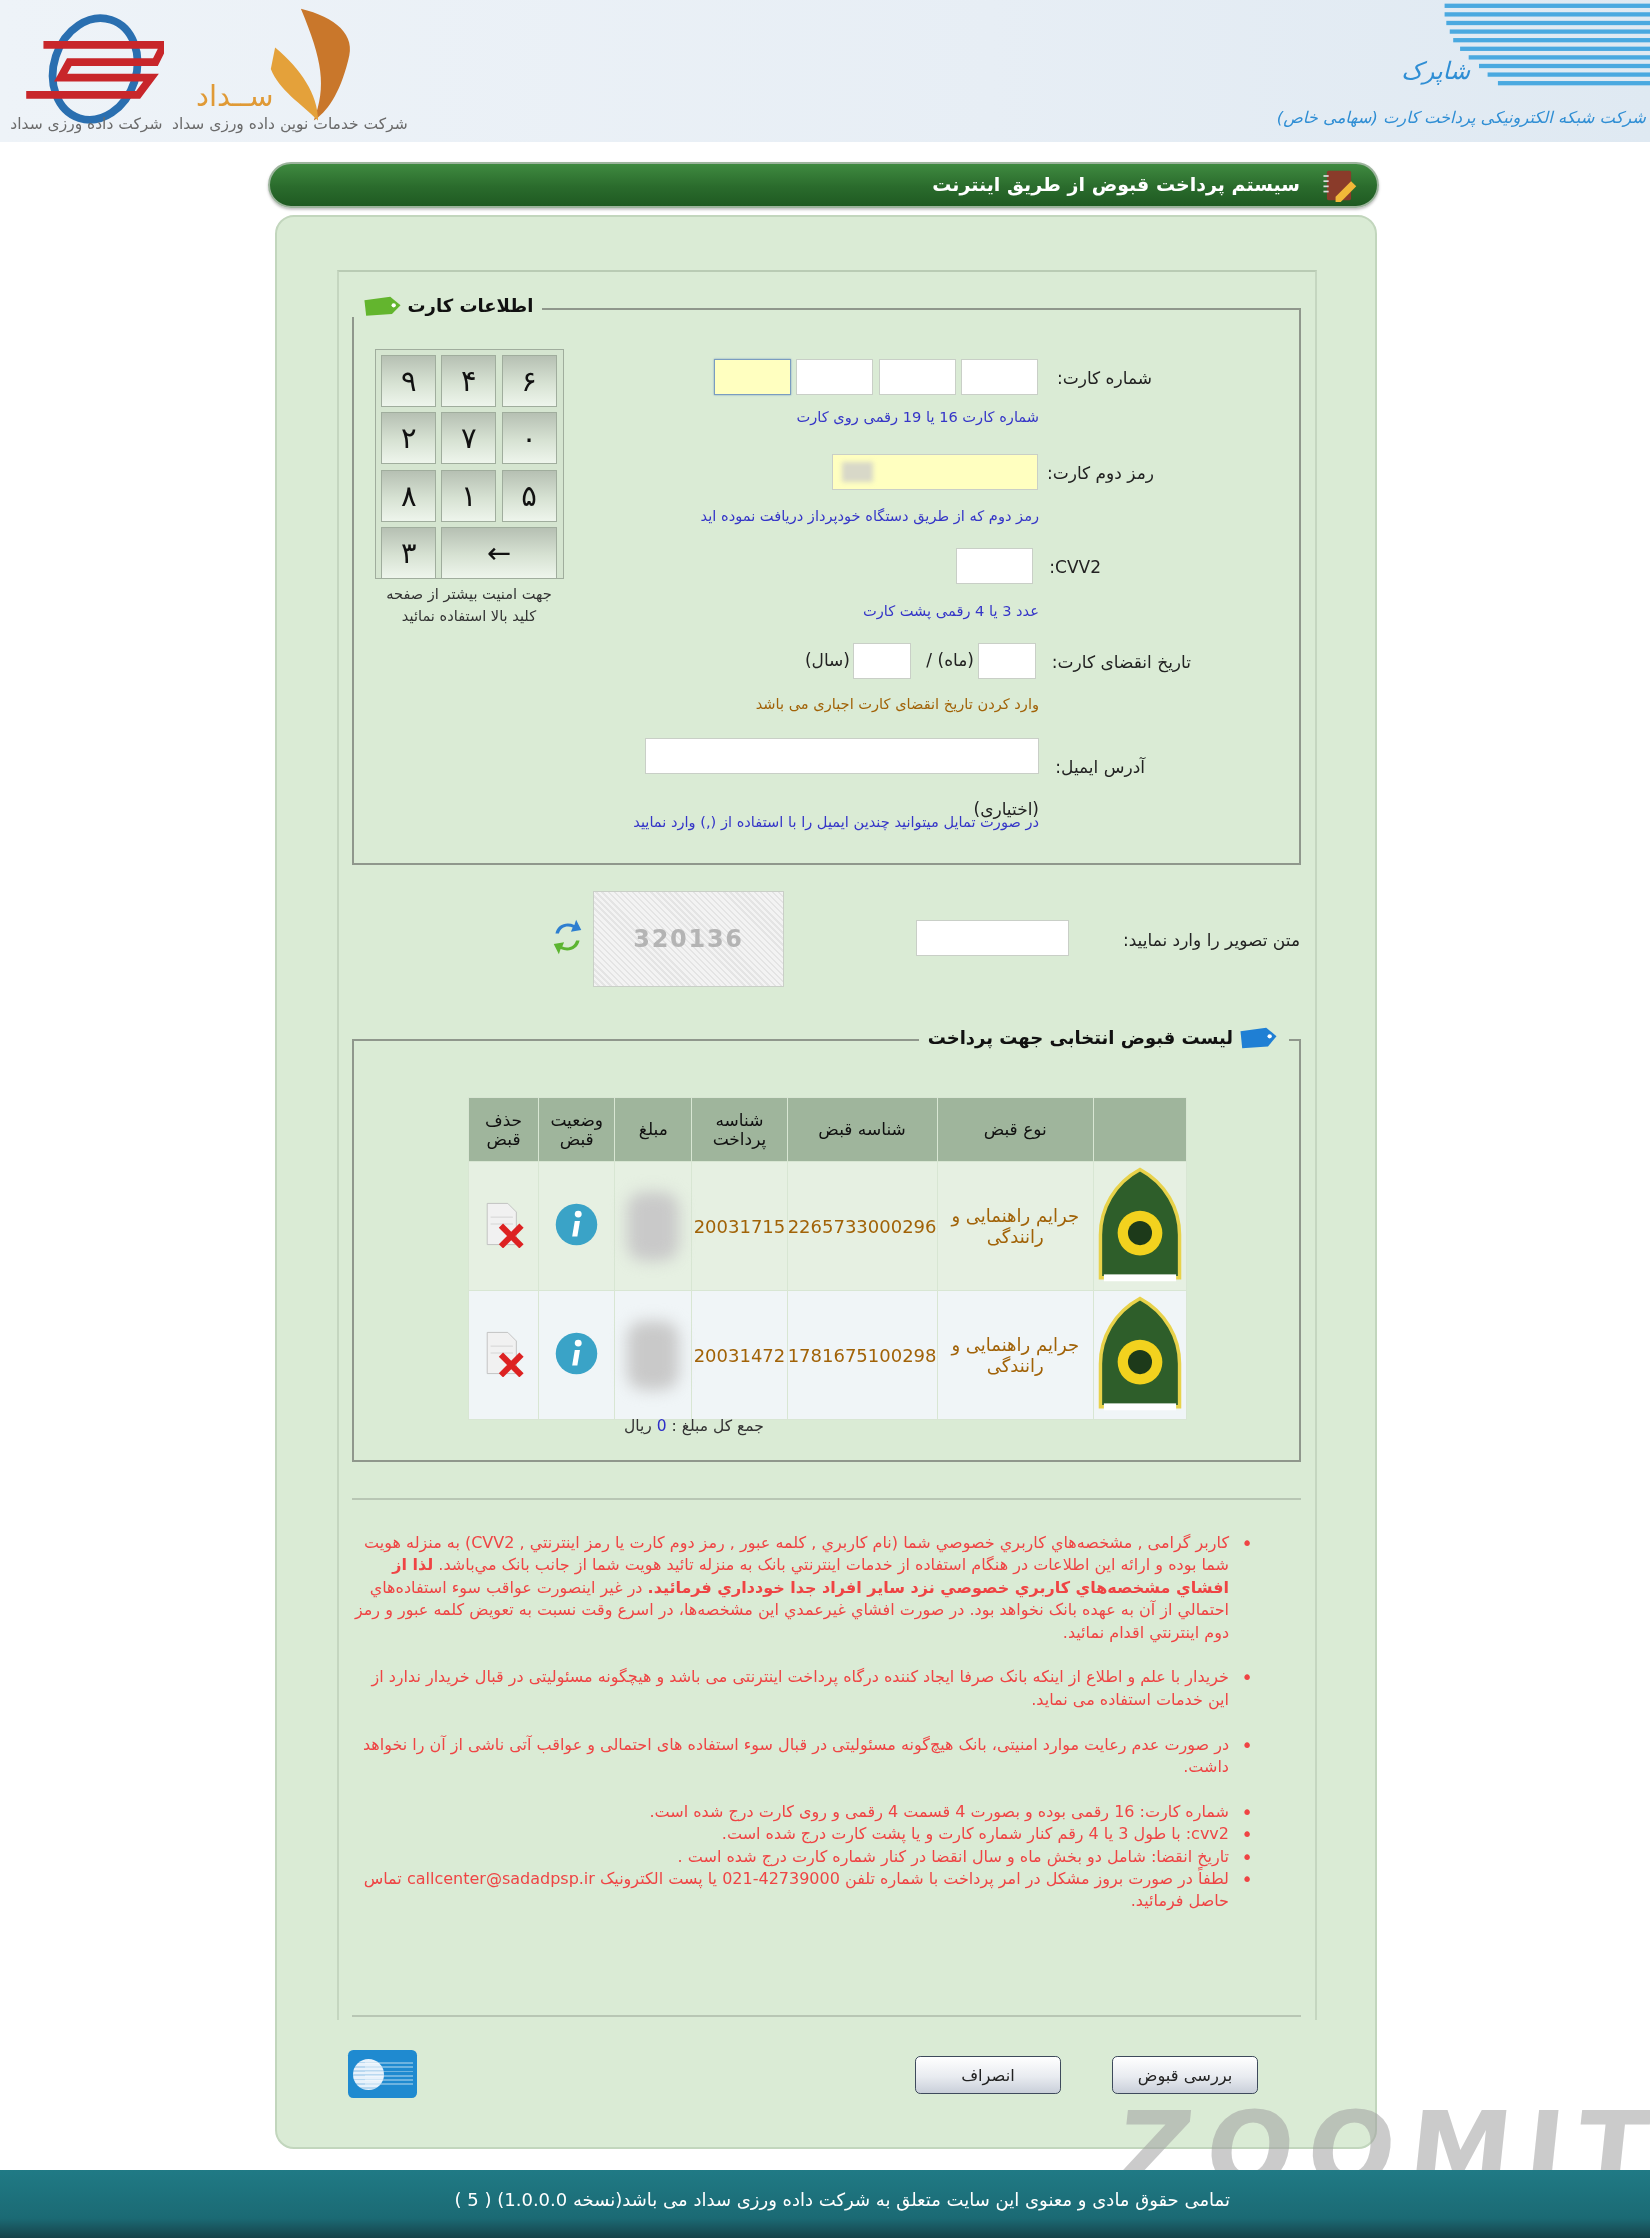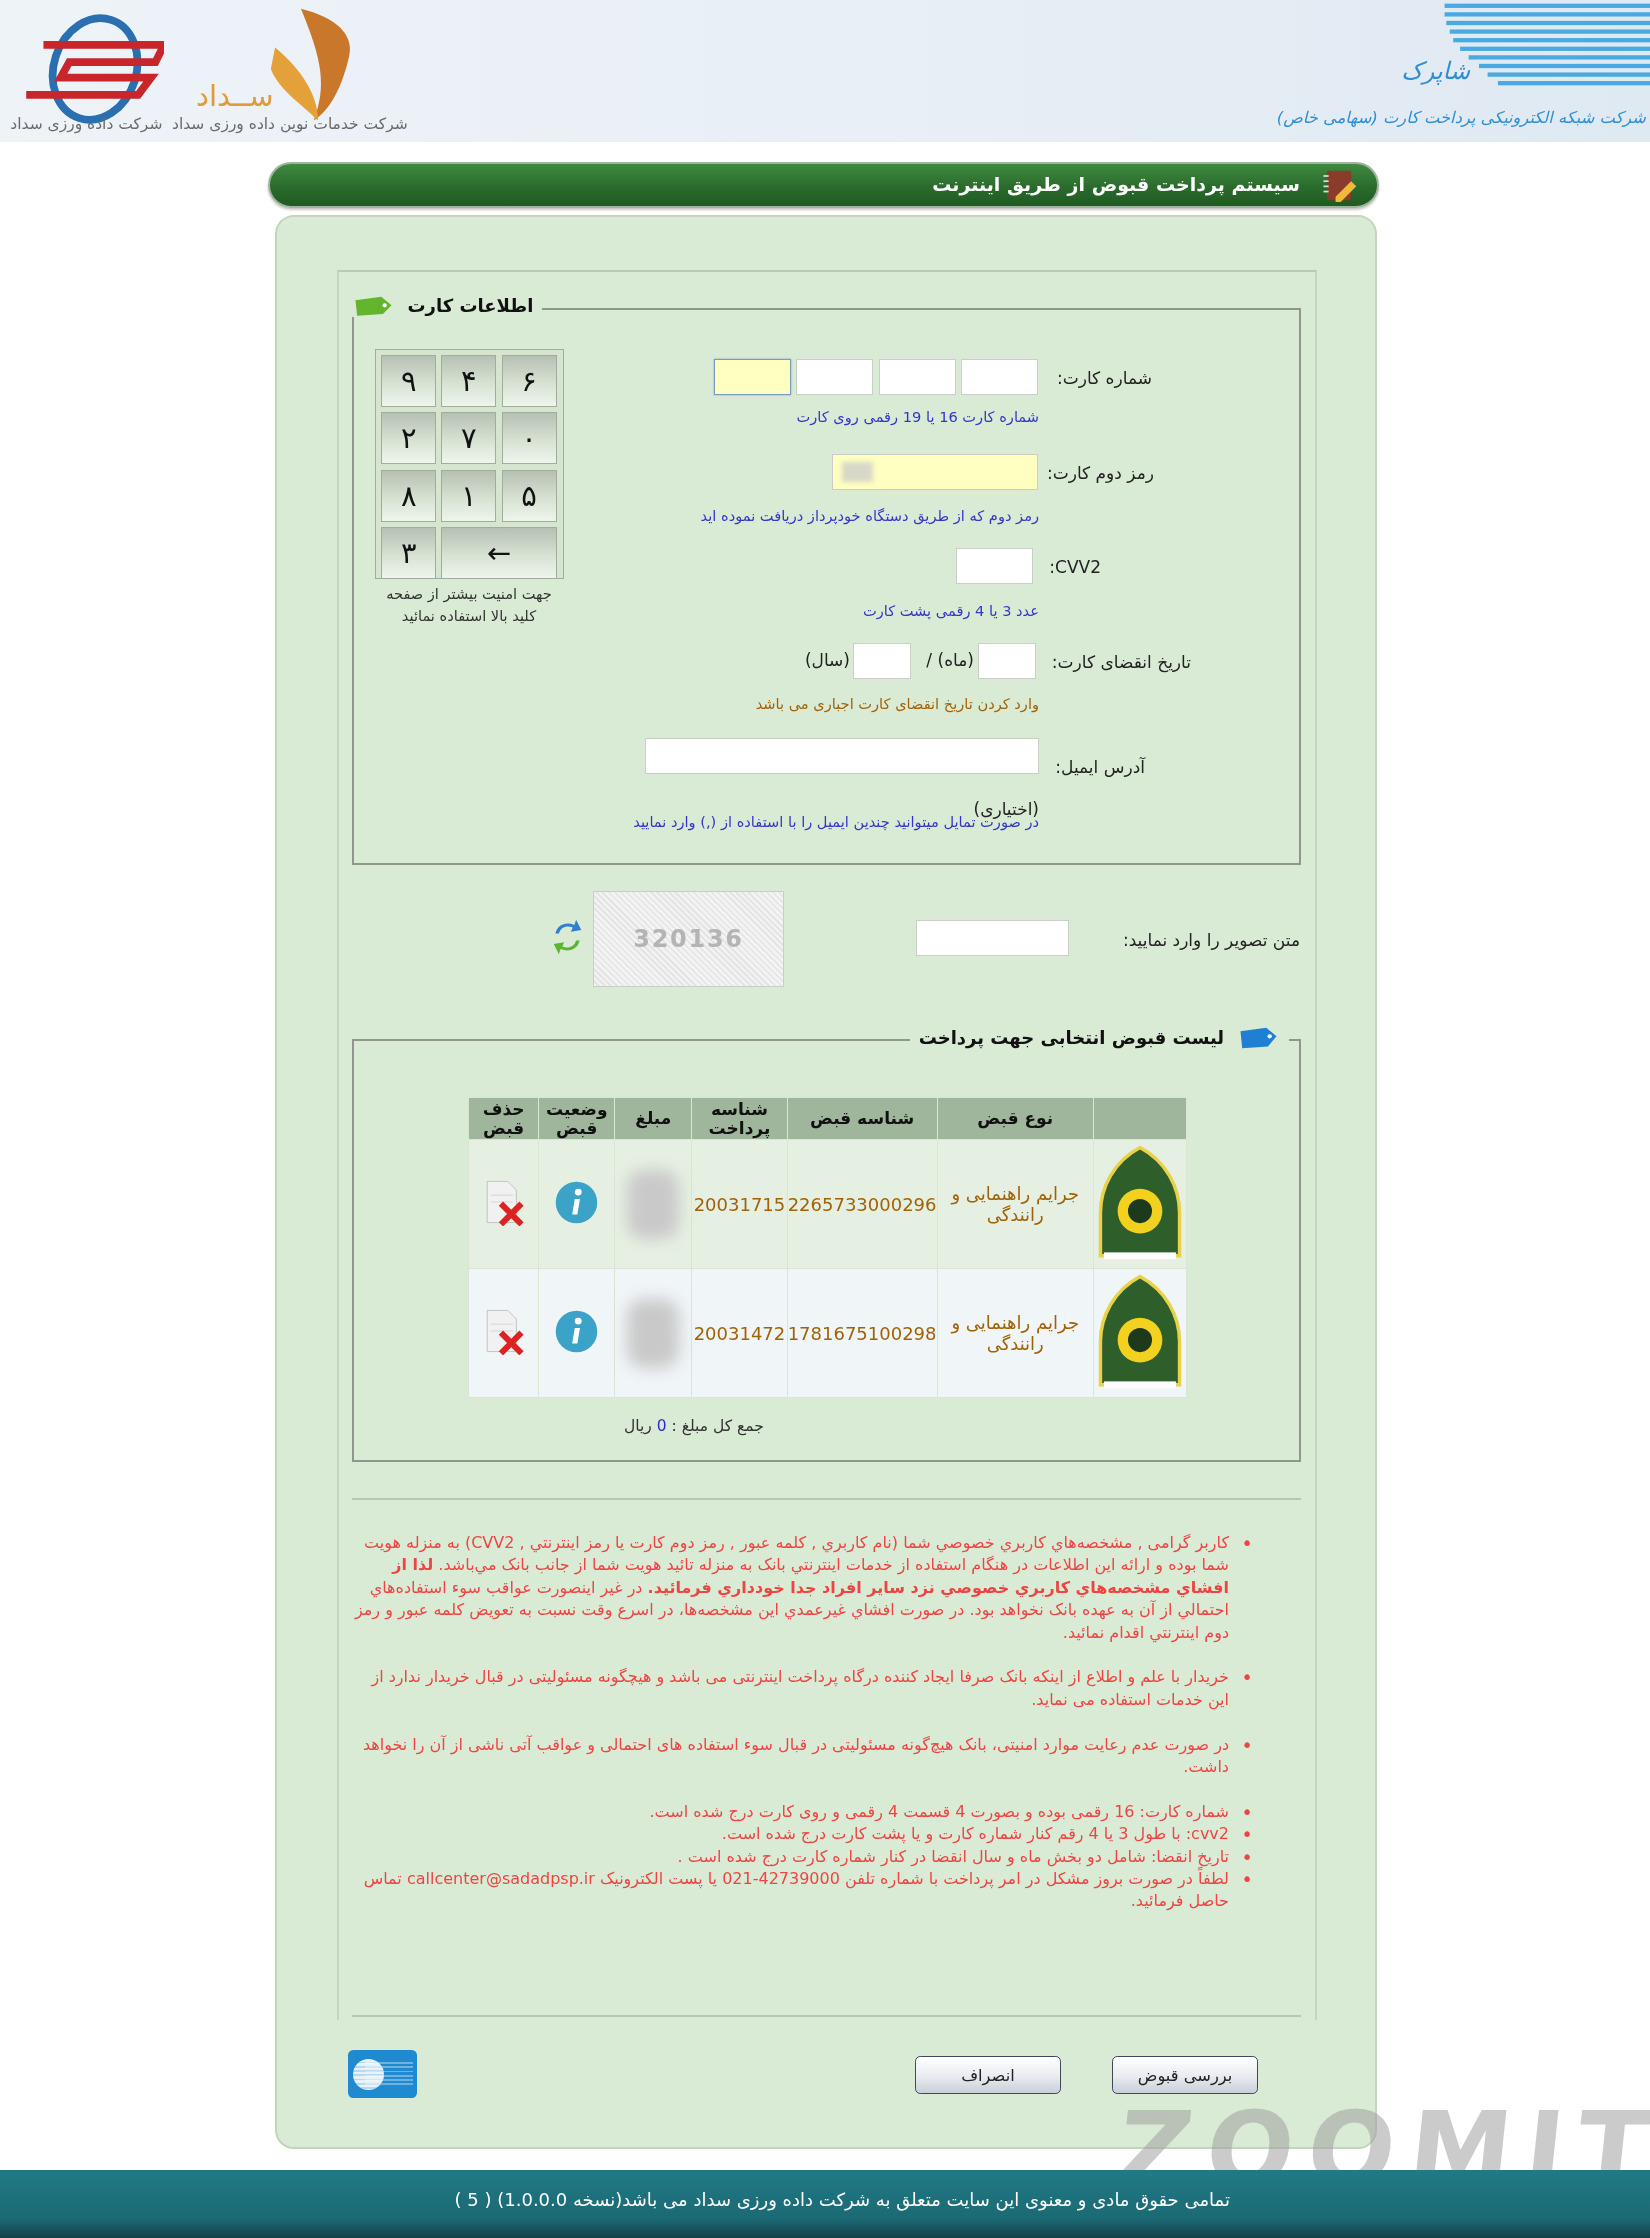--- a/index.html
+++ b/index.html
@@ -16,21 +16,21 @@
   
   .titlebar { position: absolute; left: 268px; top: 162px; width: 1111px; height: 46px; border-radius: 23px; background: linear-gradient(180deg, #3f8a40 0%, #2a6b2c 55%, #1f5a22 100%); border: 2.6px solid #9db49d; box-shadow: 0 1.7px 2.6px rgba(0,0,0,0.25); }
   .titlebar-text { position: absolute; right: 77px; top: 8.6px; color: #fff; font-size: 19px; font-weight: bold; direction: rtl; }
   .titlebar-icon { position: absolute; right: 19px; top: 5.2px; width: 38px; height: 33px; }
 
   
   .panel { position: absolute; left: 275px; top: 215px; width: 1102px; height: 1934px; background: #daebd5; border: 2.6px solid #c2d6bd; border-radius: 19px; }
   .inner { position: absolute; left: 337px; top: 270px; width: 980px; height: 1750px; border-top: 2.6px solid #b9cbb4; border-left: 2.6px solid #c5d6c0; border-right: 2.6px solid #c5d6c0; }
 
   fieldset.box { position: absolute; border: 2.6px solid #8f978c; border-radius: 0; }
-  .box-legend { position: absolute; top: -15.5px; background: #daebd5; padding: 0 8.6px; font-weight: bold; font-size: 18px; color: #111; direction: rtl; display: flex; align-items: center; gap: 13px; white-space: nowrap; }
+  .box-legend { position: absolute; top: -15.5px; background: #daebd5; padding: 0 8.6px; font-weight: bold; font-size: 18px; color: #111; direction: rtl; display: flex; align-items: center; gap: 4px; white-space: nowrap; }
 
   .card-box { left: 352px; top: 308px; width: 949px; height: 557px; }
   .bills-box { left: 352px; top: 1039px; width: 949px; height: 423px; }
 
   
   .keypad { position: absolute; left: 375px; top: 349px; width: 189px; height: 230px; border: 1.7px solid #a0ad9d; background: #d5e5d0; padding: 5.2px; display: grid; grid-template-columns: 55px 55px 55px; grid-template-rows: 52px 52px 52px 52px; gap: 5.2px; }
   .key { border: 1.7px solid #a0ad9d; background: linear-gradient(180deg, #b6c0b3 0%, #d7e2d3 55%, #eef5ec 100%); display: flex; align-items: center; justify-content: center; font-size: 29px; color: #111; cursor: pointer; }
   .key.wide { grid-column: span 2; }
   .keypad-note { position: absolute; left: 365px; top: 583px; width: 208px; text-align: center; font-size: 14.6px; line-height: 22.4px; color: #333; direction: rtl; }
 
@@ -42,21 +42,21 @@
   .inp.yellow { background: #ffffc0; }
   .inp.focus { border: 1.7px solid #7a9cc0; box-shadow: 0 0 1.7px #7a9cc0; }
   .blur-dot { position: absolute; left: 8.6px; top: 6.9px; width: 31px; height: 20.6px; background: #d8d8c8; filter: blur(2.6px); }
 
   
   .captcha-img { position: absolute; left: 593px; top: 891px; width: 191px; height: 96px; border: 1.7px solid #c9cfc7; background: repeating-linear-gradient(45deg, #f3f3f3 0 2.6px, #e4e4e4 2.6px 4.3px); display: flex; align-items: center; justify-content: center; font-size: 24px; font-weight: bold; color: #b4b4b4; letter-spacing: 1.7px; }
   .refresh-icon { position: absolute; left: 552px; top: 918px; width: 31px; height: 38px; cursor: pointer; }
 
   
   table.bills { position: absolute; left: 468px; top: 1097px; width: 719px; border-collapse: collapse; direction: rtl; }
-  table.bills th { background: #9fb59c; color: #111; font-size: 17px; font-weight: bold; height: 42px; border: 1.7px solid #d8e6d3; line-height: 19px; }
+  table.bills th { background: #9fb59c; color: #111; font-size: 17px; font-weight: normal; height: 64px; border: 1.7px solid #d8e6d3; line-height: 19px; }
   table.bills td { background: #e6f0e2; border: 1.7px solid #d8e6d3; height: 129px; text-align: center; font-size: 18px; color: #a16207; }
   table.bills tr.alt td { background: #f0f5f7; }
   .emblem { width: 86px; height: 117px; margin: auto; }
   .blur-amount { width: 52px; height: 69px; background: #c9c9c9; filter: blur(7.7px); margin: auto; border-radius: 17px; }
   .info-icon { width: 45px; height: 45px; margin: auto; cursor: pointer; }
   .del-icon { width: 43px; height: 48px; margin: auto; cursor: pointer; }
 
   .total { position: absolute; left: 624px; top: 1417px; font-size: 15.5px; color: #333; direction: rtl; white-space: nowrap; }
   .total .num { color: #2d2dc8; }
 

